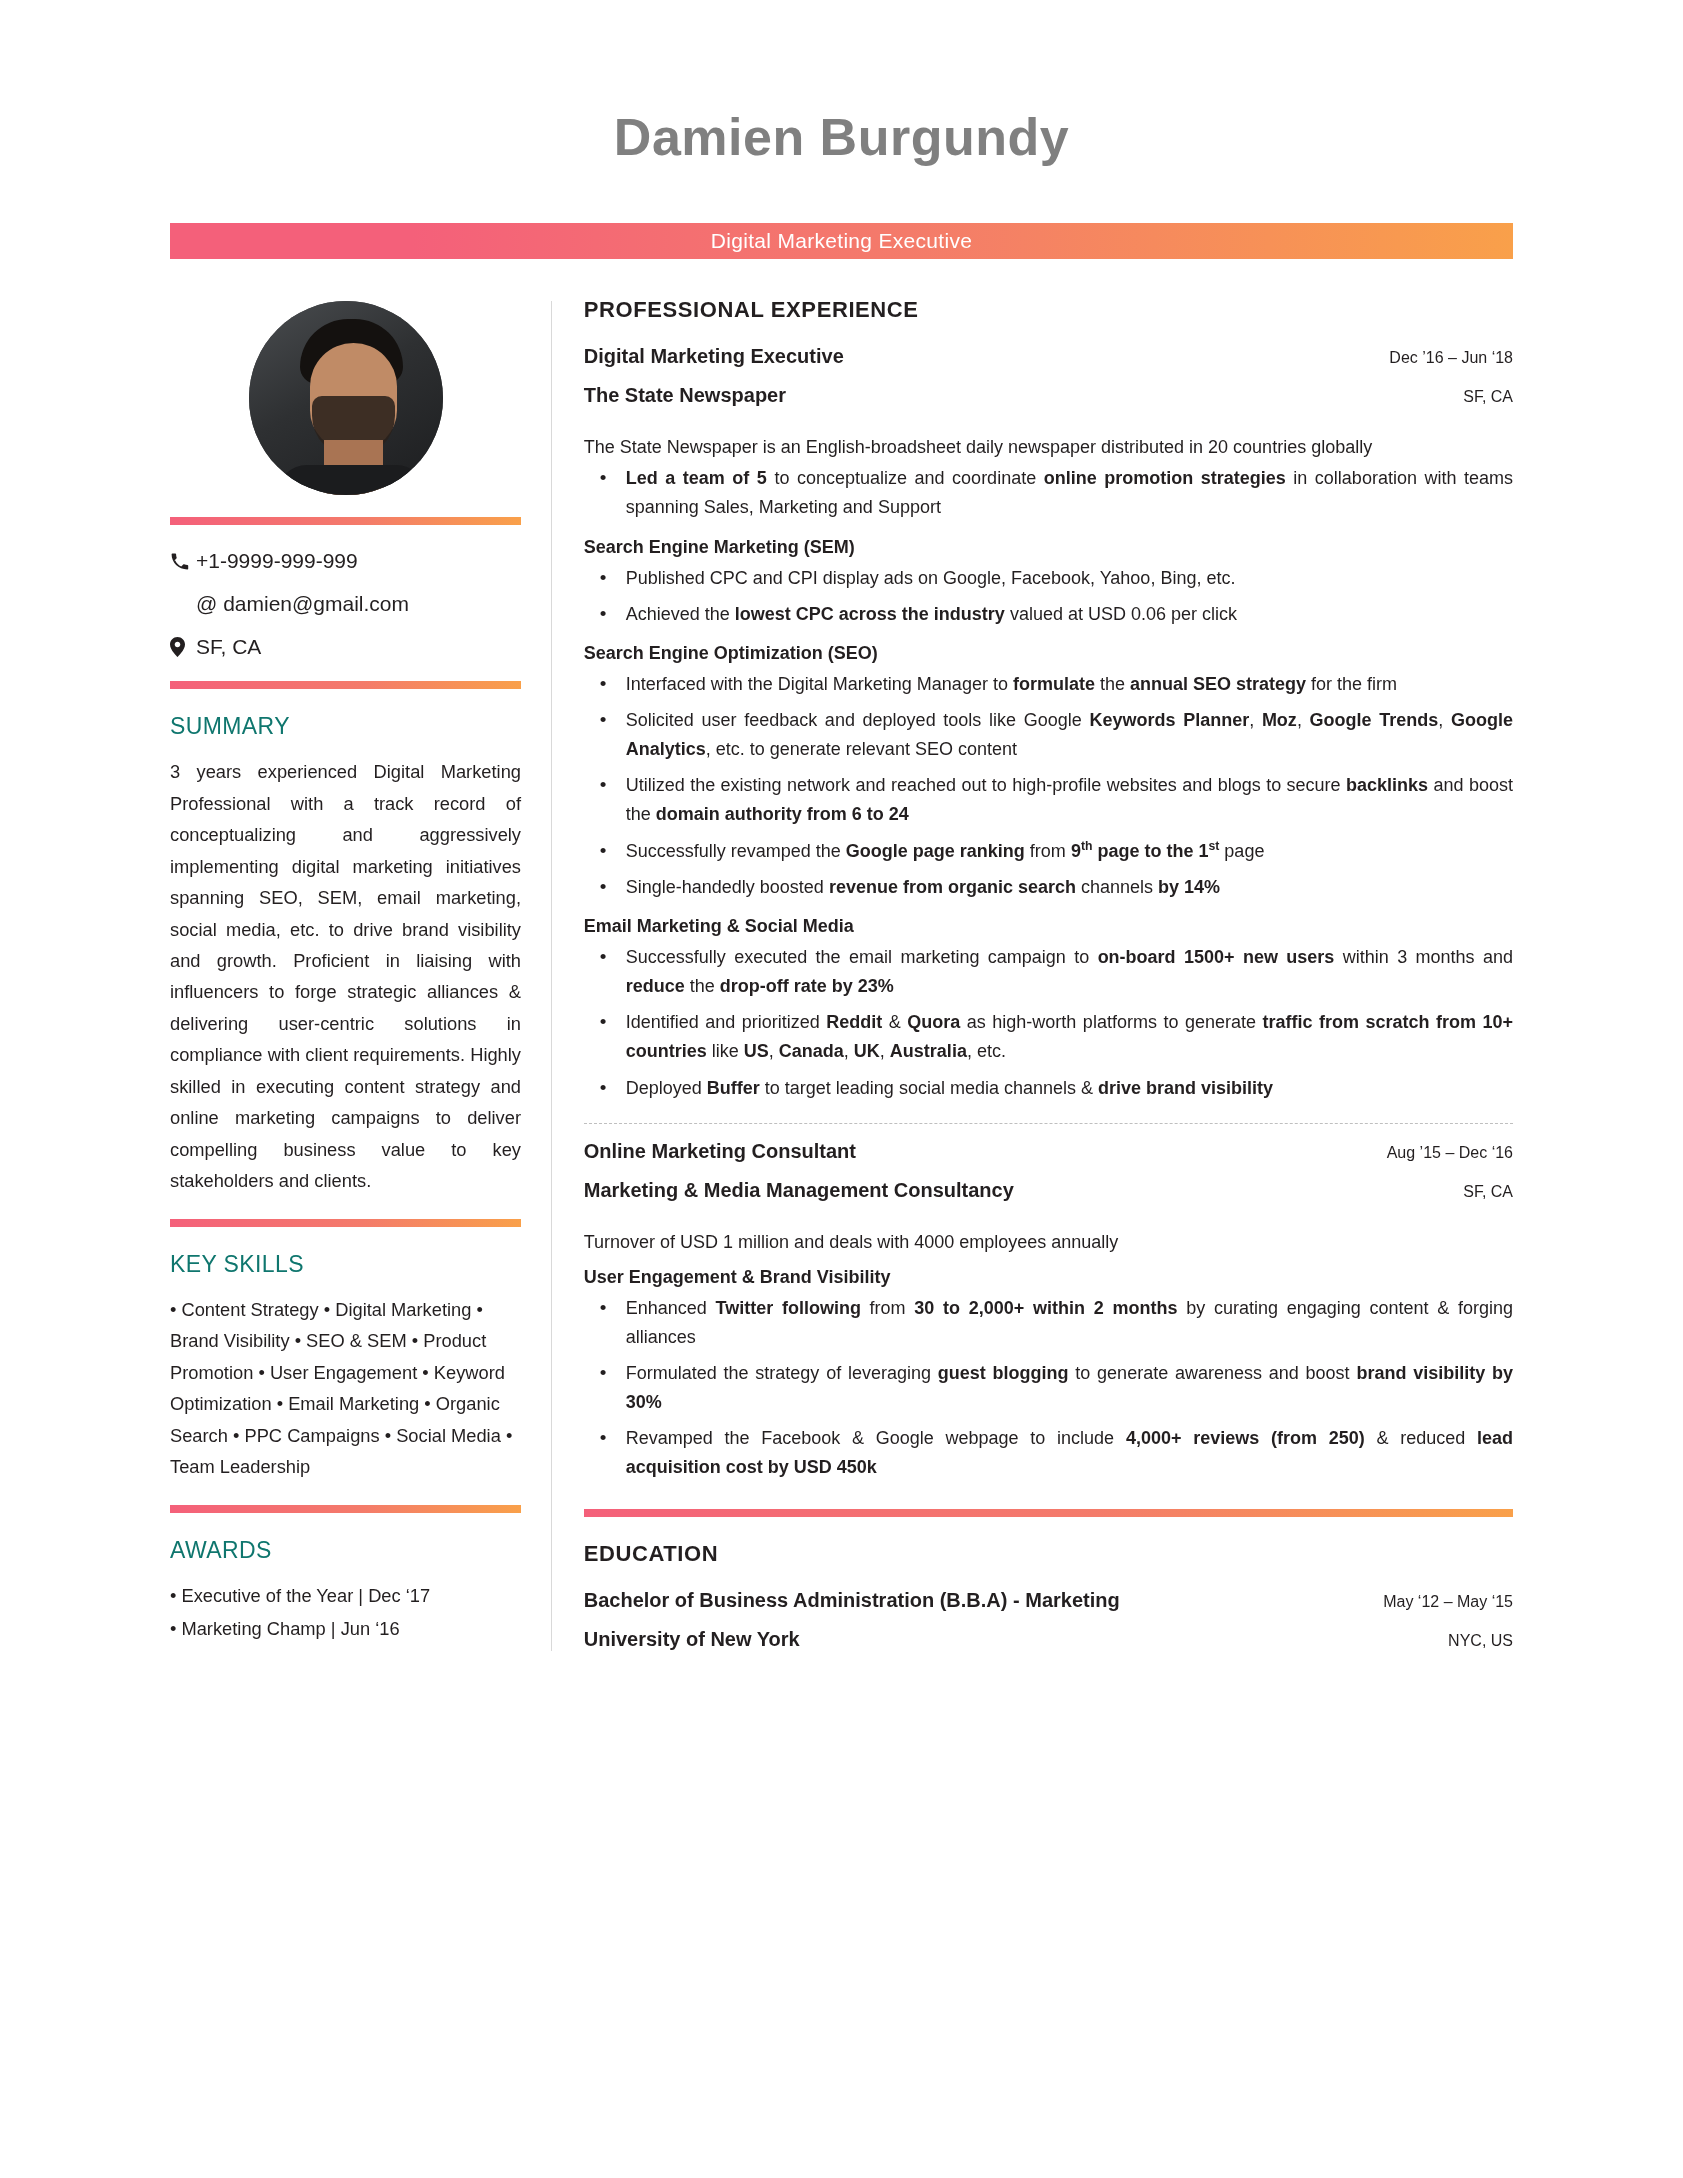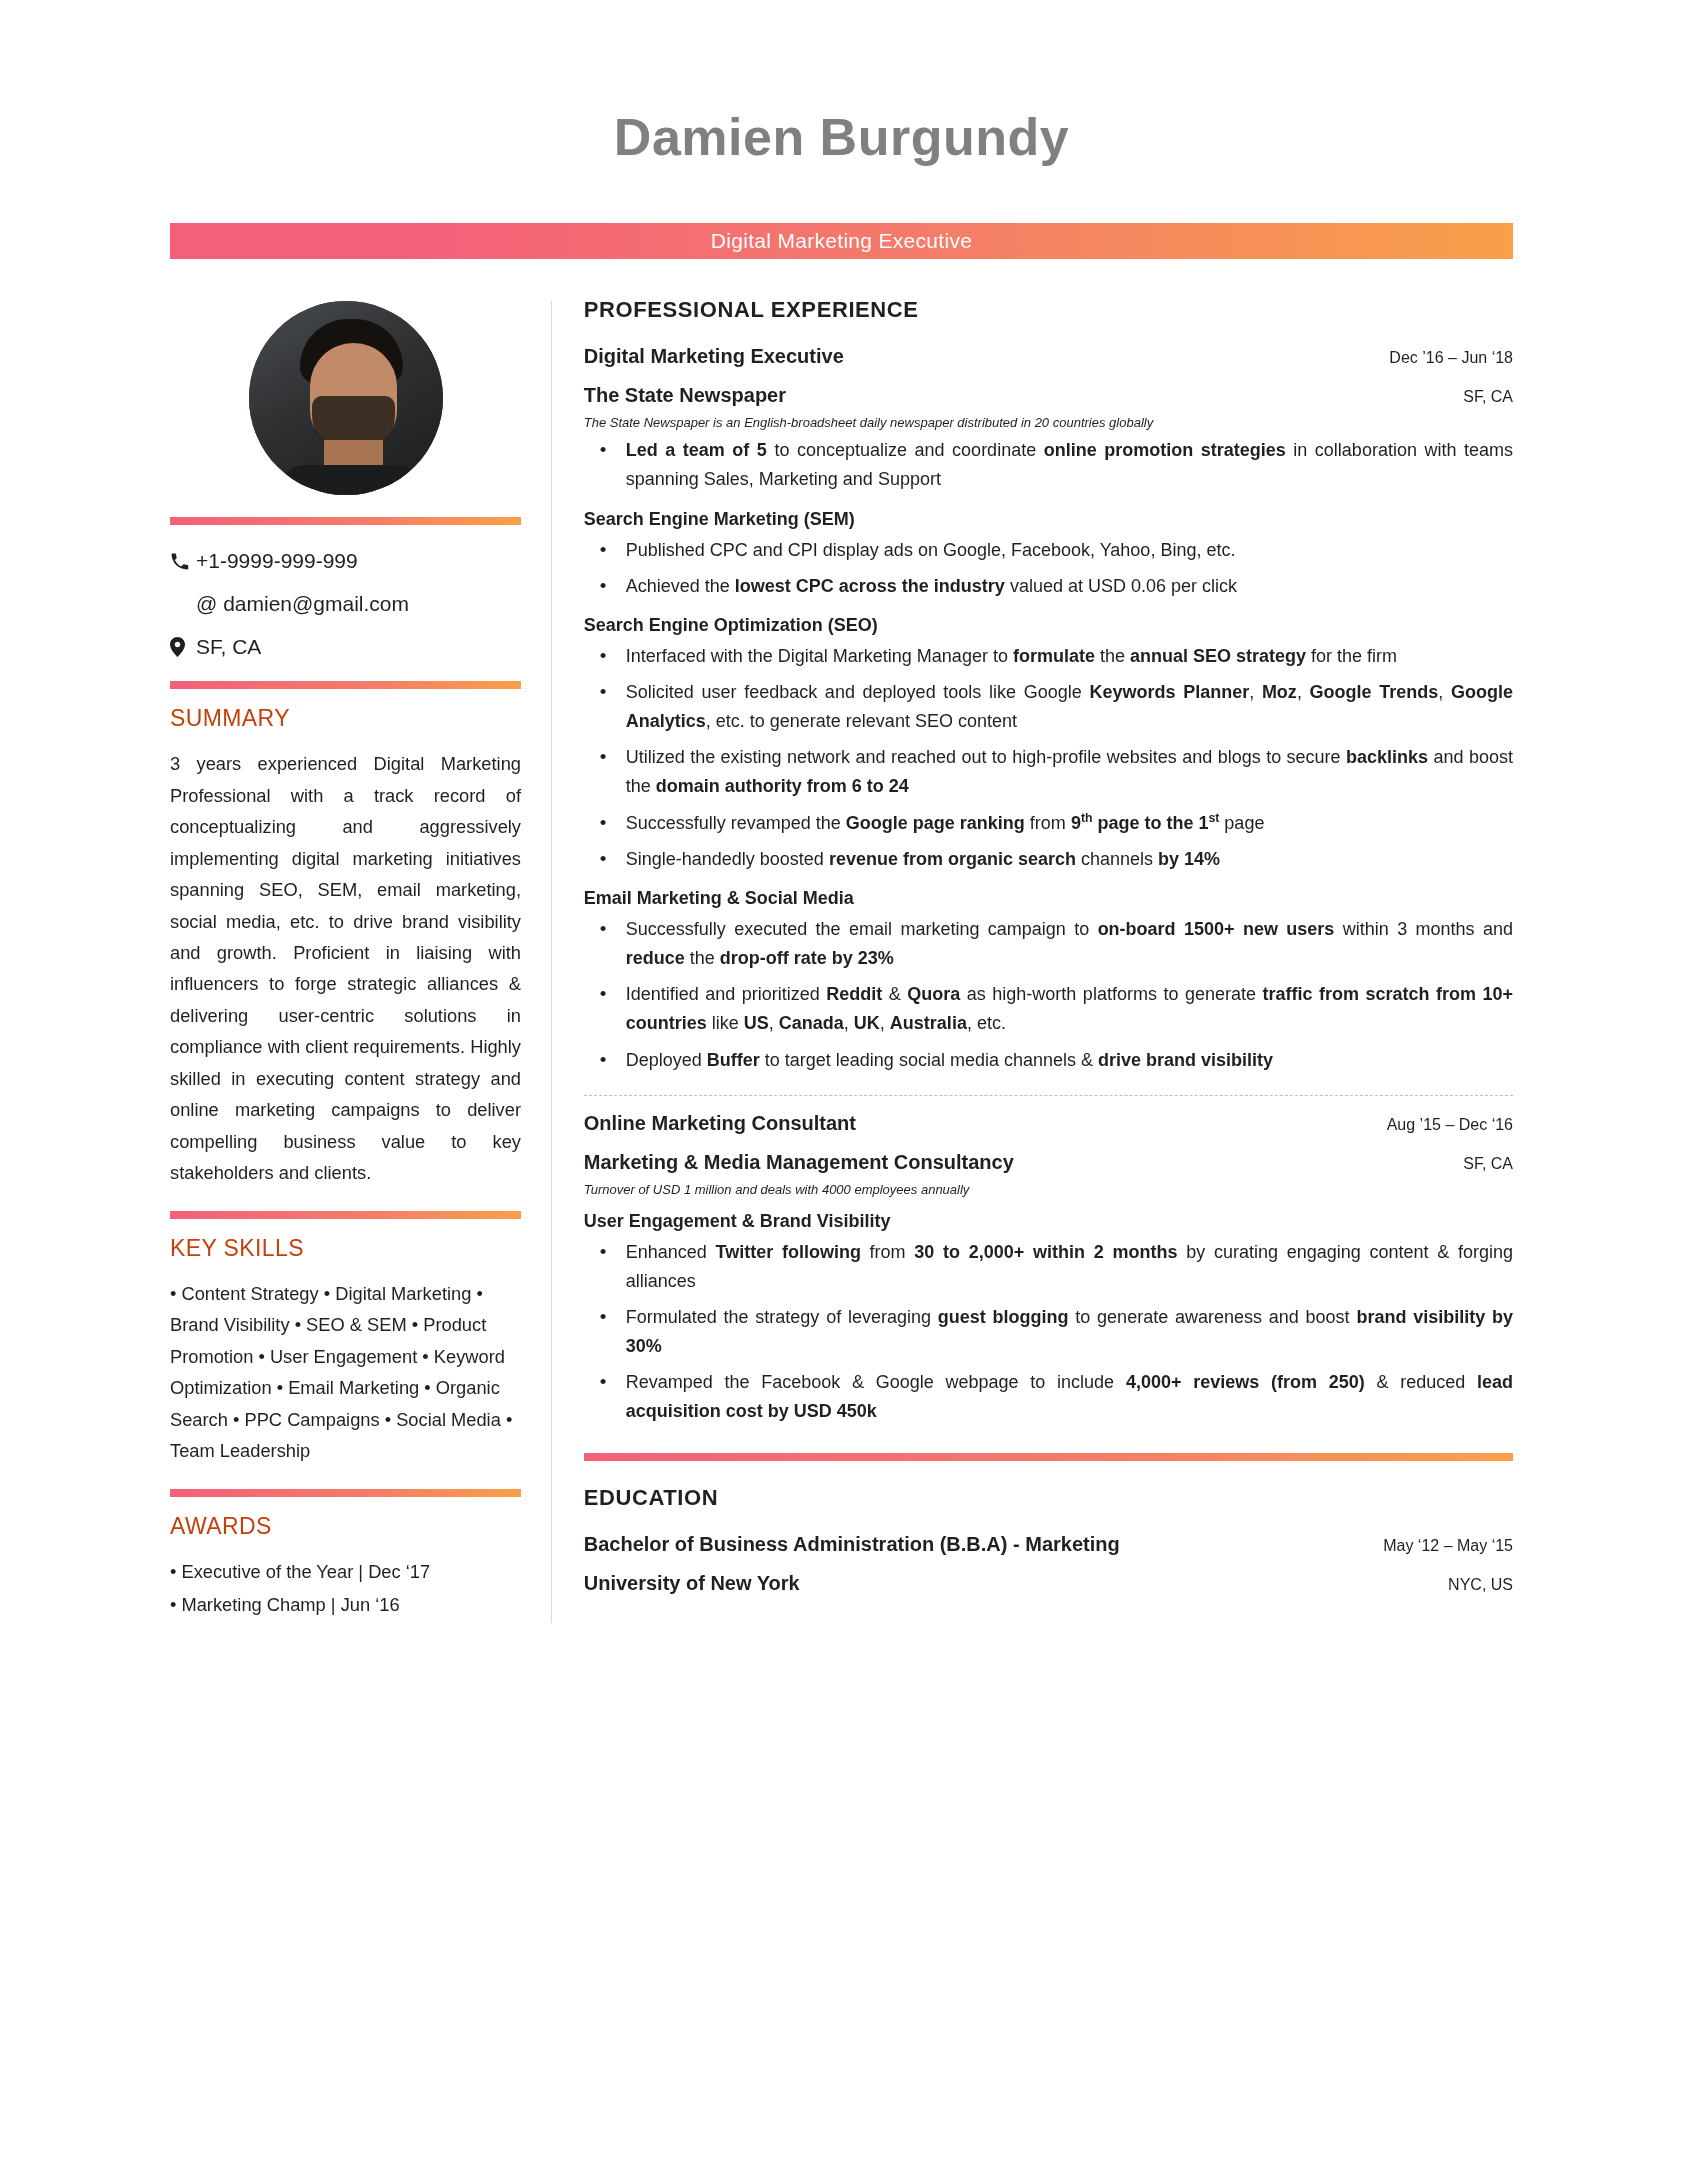--- a/index.html
+++ b/index.html
@@ -147,22 +147,22 @@
     font-size: 19px;
     color: #231f20;
     display: inline-block;
     text-align: left;
   }
   .contact-row .ico svg { display:block; }
 
   .sec-head {
     font-size: 23px;
     letter-spacing: 0.4px;
-    color: #c2410c;
-    margin: 16px 0 16px 0;
+    color: #0f766e;
+    margin: 24px 0 16px 0;
   }
   .para {
     font-size: 18.3px;
     line-height: 1.72;
     text-align: justify;
     color: #231f20;
   }
   .skills, .awards {
     font-size: 18.3px;
     line-height: 1.72;
@@ -185,23 +185,22 @@
     font-size: 20px;
     font-weight: bold;
     margin-top: 16px;
   }
   .job-row .right {
     font-weight: normal;
     font-size: 16px;
   }
   .job-row.company .left { font-weight: bold; }
   .job-desc {
-    font-size: 13px;
-    font-style: italic;
-    margin-top: 8px;
+    font-size: 18px;
+    margin-top: 30px;
     color: #231f20;
   }
   .sub-head {
     font-size: 18px;
     font-weight: bold;
     margin: 14px 0 4px 0;
   }
   ul.bullets {
     margin: 6px 0 4px 0;
     padding-left: 42px;

